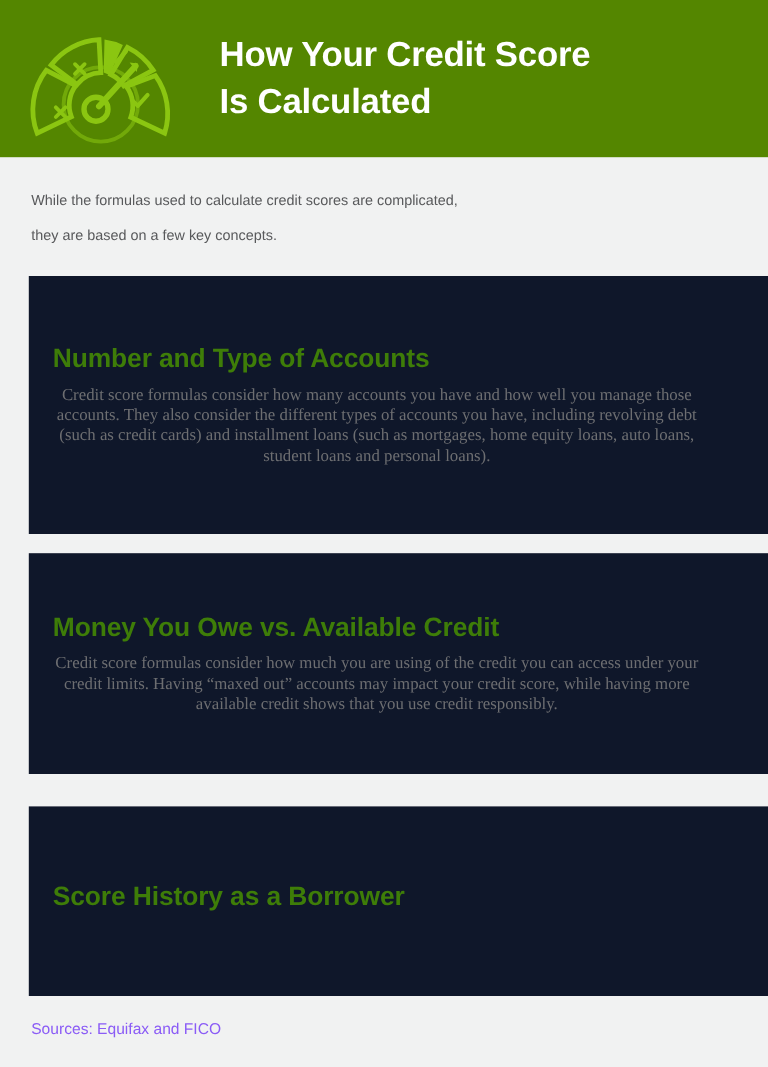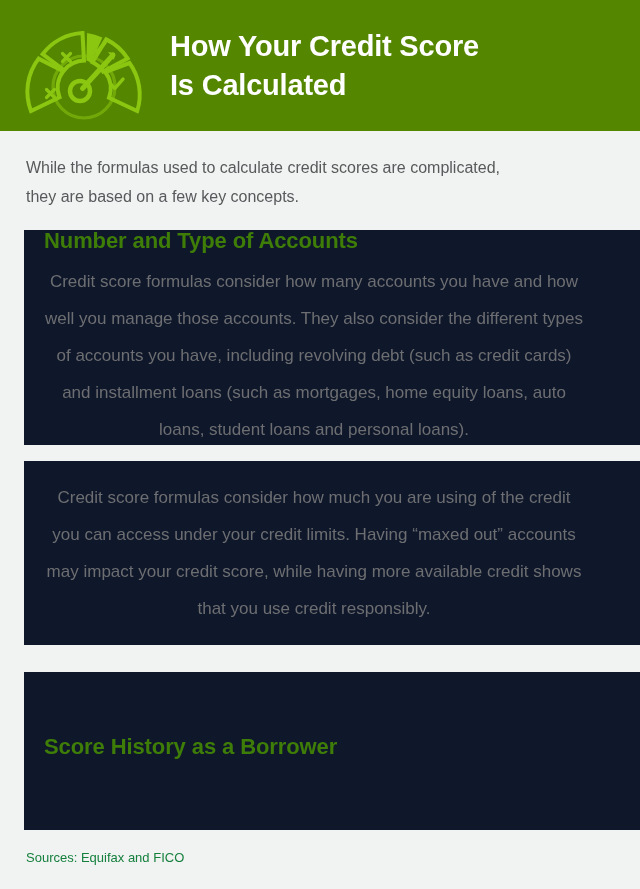--- a/index.html
+++ b/index.html
@@ -27,37 +27,37 @@
     align-items: center;
   }
   #gauge-icon {
     width: 126px;
     height: 110px;
     margin-left: 22px;
     flex: none;
     display: block;
   }
   #header-title {
-    margin-left: 22px;
+    margin-left: 35px;
     color: #ffffff;
     font-size: 29px;
     font-weight: bold;
     line-height: 39px;
     letter-spacing: -0.2px;
     white-space: pre-line;
   }
 
   
   #intro-text {
     position: absolute;
     top: 153px;
     left: 26px;
     width: 580px;
     color: #58595b;
-    font-size: 16px;
+    font-size: 12px;
     line-height: 29px;
     white-space: pre-line;
   }
 
   
   .card {
     position: absolute;
     left: 24px;
     width: 621px;
     background: #0f172a;
@@ -75,33 +75,34 @@
   .card-heading {
     color: #3e7d08;
     font-size: 22px;
     font-weight: bold;
     text-align: center;
     margin: 0 0 9px 0;
     letter-spacing: -0.1px;
   }
   .card-body {
     color: #6d6e71;
-    font-size: 17px;
-    line-height: 37px;
+    font-size: 14px;
+    line-height: 17px;
     text-align: center;
     margin: 0;
     max-width: 540px;
+    font-family: Liberation Serif, serif;
   }
 
   
   #sources-text {
     position: absolute;
     top: 849px;
     left: 26px;
-    color: #15803d;
+    color: #8b5cf6;
     font-size: 13px;
     line-height: 17px;
   }
 </style>
 </head>
 <body>
 
 <div id="header-banner">
 
   <svg id="gauge-icon" viewBox="0 0 126 110">
@@ -143,20 +144,21 @@
 
 <div id="intro-text">While the formulas used to calculate credit scores are complicated,
 they are based on a few key concepts.</div>
 
 <div class="card" id="card-0">
   <div class="card-heading">Number and Type of Accounts</div>
   <p class="card-body">Credit score formulas consider how many accounts you have and how well you manage those accounts. They also consider the different types of accounts you have, including revolving debt (such as credit cards) and installment loans (such as mortgages, home equity loans, auto loans, student loans and personal loans).</p>
 </div>
 
 <div class="card" id="card-1">
+  <div class="card-heading">Money You Owe vs. Available Credit</div>
   <p class="card-body">Credit score formulas consider how much you are using of the credit you can access under your credit limits. Having “maxed out” accounts may impact your credit score, while having more available credit shows that you use credit responsibly.</p>
 </div>
 
 <div class="card" id="card-2">
   <div class="card-heading">Score History as a Borrower</div>
 </div>
 
 <div id="sources-text">Sources: Equifax and FICO</div>
 
 </body></html>

